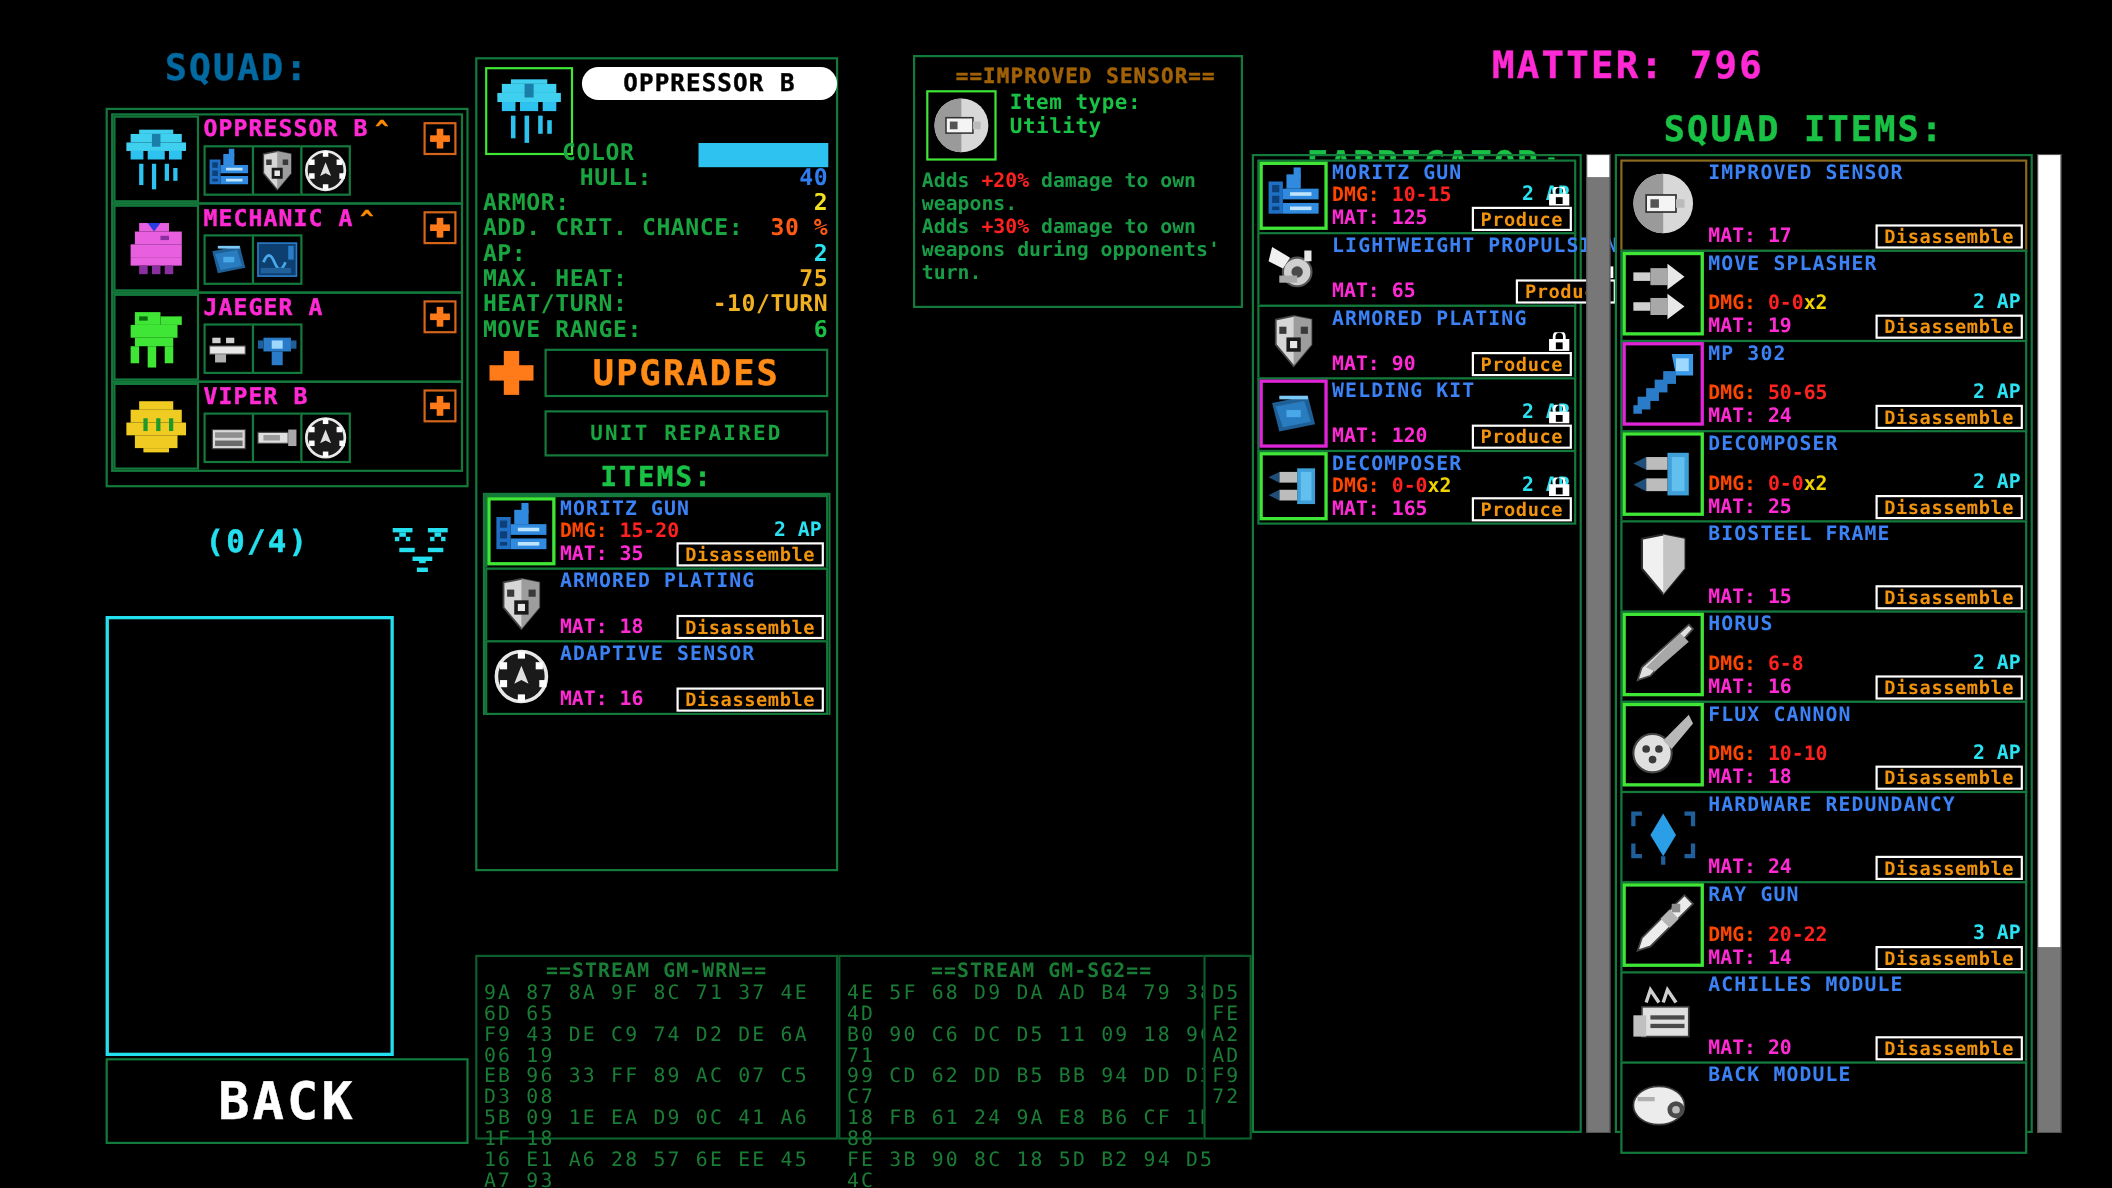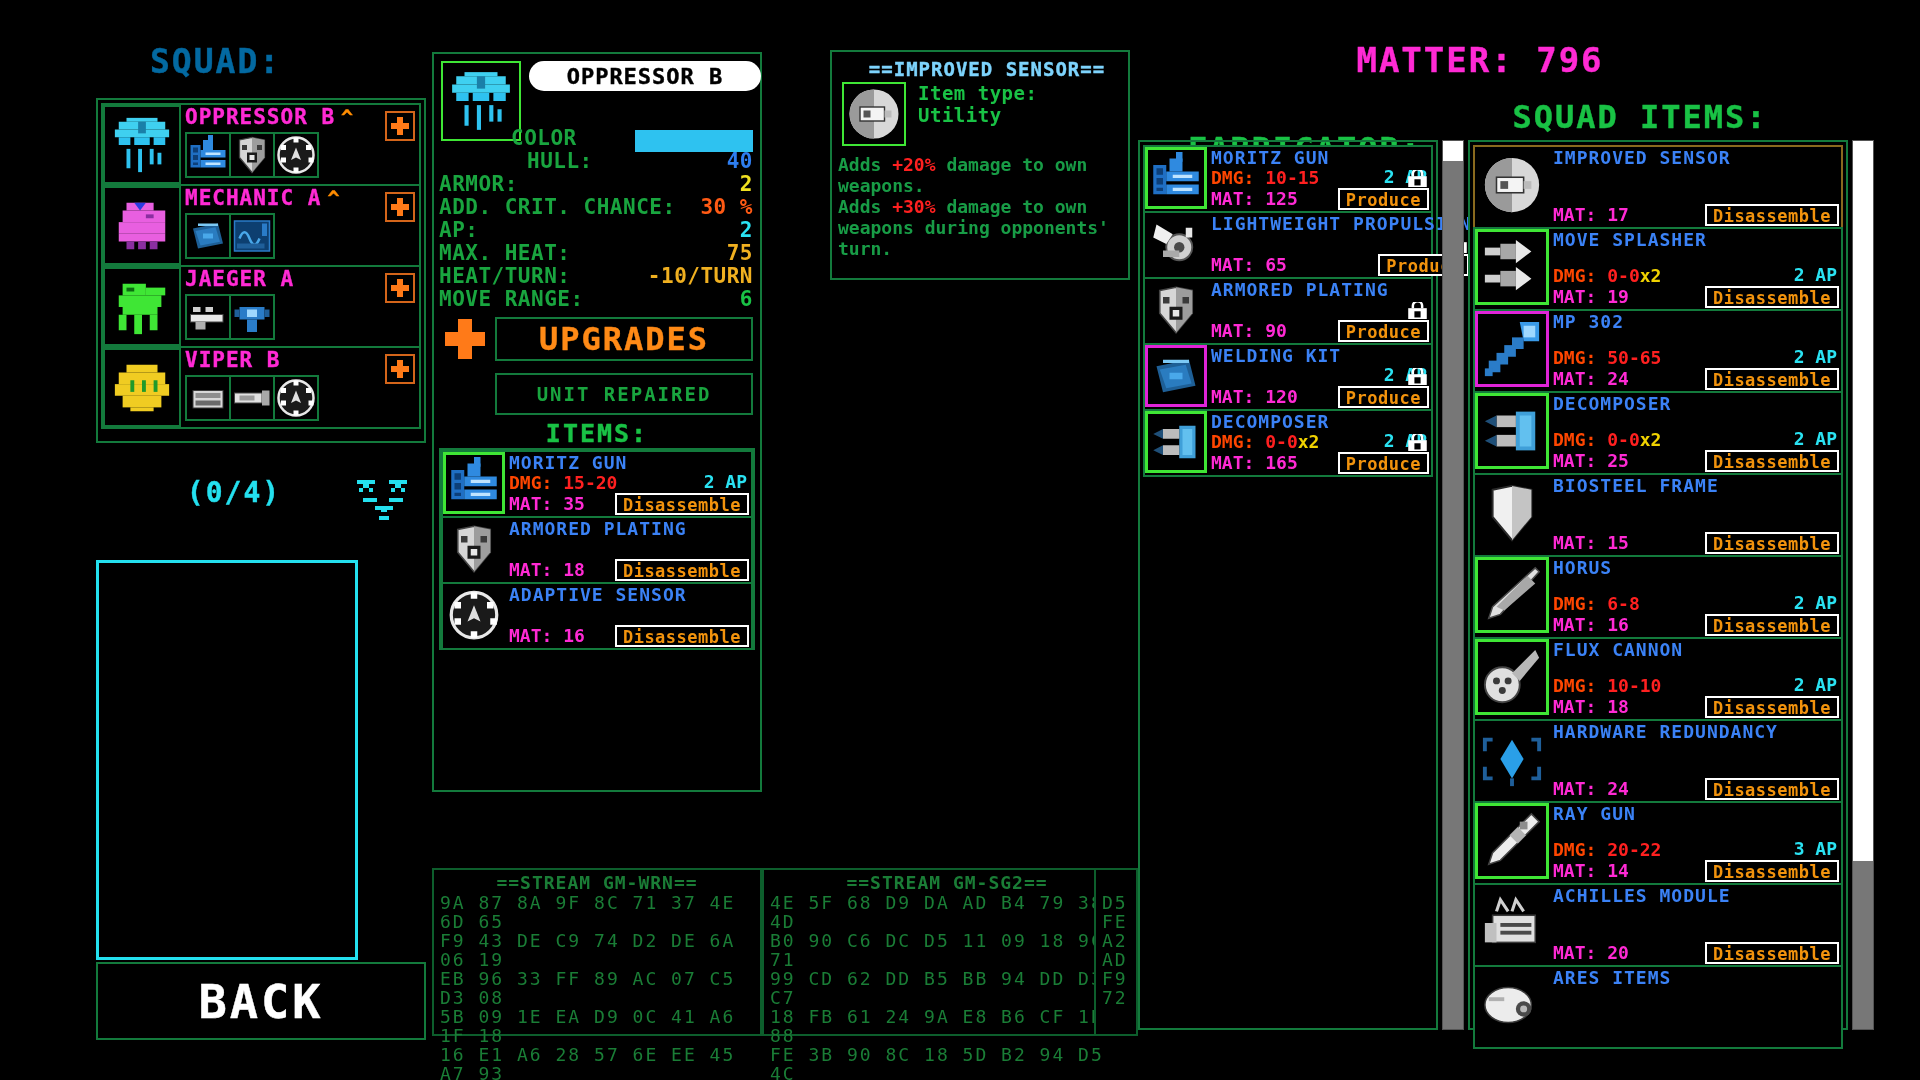--- a/index.html
+++ b/index.html
@@ -170,21 +170,21 @@
     position:absolute; right: 4px; bottom: 24px;
     width: 19px; height: 17px;
   }
 
   
   #tooltip {
     left: 830px; top: 50px; width: 300px; height: 230px;
     border: 2px solid #137a3c; padding: 6px;
   }
   #tt-title {
-    text-align:center; color:#7dd3fc; font-size: 19px; font-weight:bold;
+    text-align:center; color:#a16207; font-size: 19px; font-weight:bold;
     letter-spacing:1px; margin-left: 14px;
   }
   #tt-icon {
     position:absolute; left: 10px; top: 30px; width: 64px; height: 64px;
     border: 2px solid #3fe635; display:flex; align-items:center; justify-content:center;
   }
   #tt-type {
     position:absolute; left: 86px; top: 30px;
     color:#19c245; font-size: 19px; font-weight:bold; letter-spacing:0.5px;
   }
@@ -1008,21 +1008,21 @@
       <div class="item-row si-row">
         <div class="item-icon">
           <svg width="62" height="62" viewBox="0 0 16 16" class="sprite">
       <ellipse cx="7" cy="8" rx="6" ry="4.5" fill="#ececec" stroke="#3a3a3a" stroke-width="0.4"></ellipse>
       <circle cx="11" cy="9" r="2" fill="#4a4a4a"></circle>
       <circle cx="11" cy="9" r="0.9" fill="#bbb"></circle>
       <rect x="2" y="6" width="4" height="1" fill="#b0b0b0"></rect>
           </svg>
         </div>
        <div class="item-body">
-         <div class="it-name">ARES ITEMS</div>
+         <div class="it-name">BACK MODULE</div>
 
        </div>
       </div>
     </div>
   <div class="abs" id="si-scroll">
     <div id="si-thumb"></div>
   </div>
 
   <div class="abs stream" id="stream1">
       <div class="stream-title">==STREAM GM-WRN==</div>

